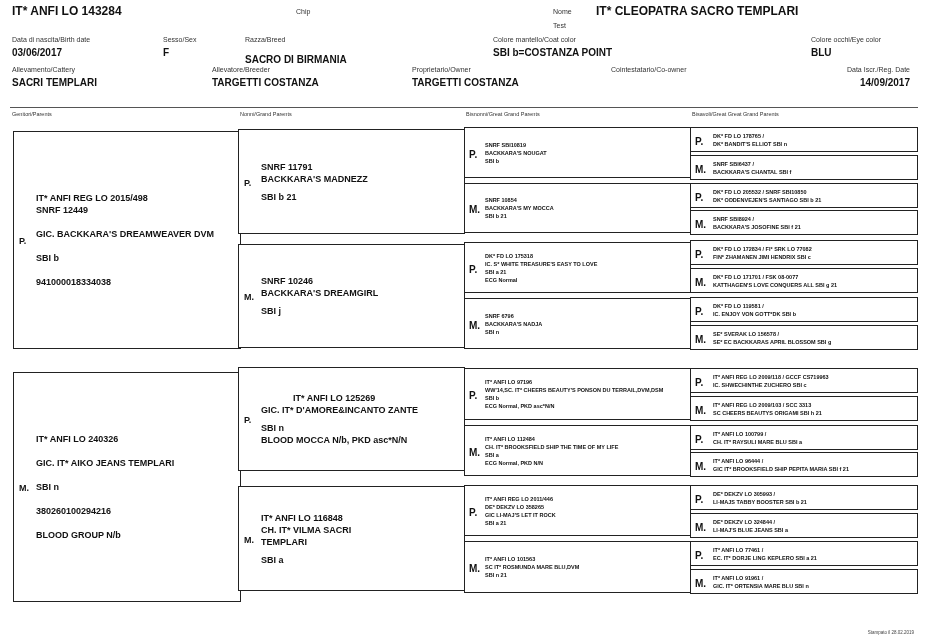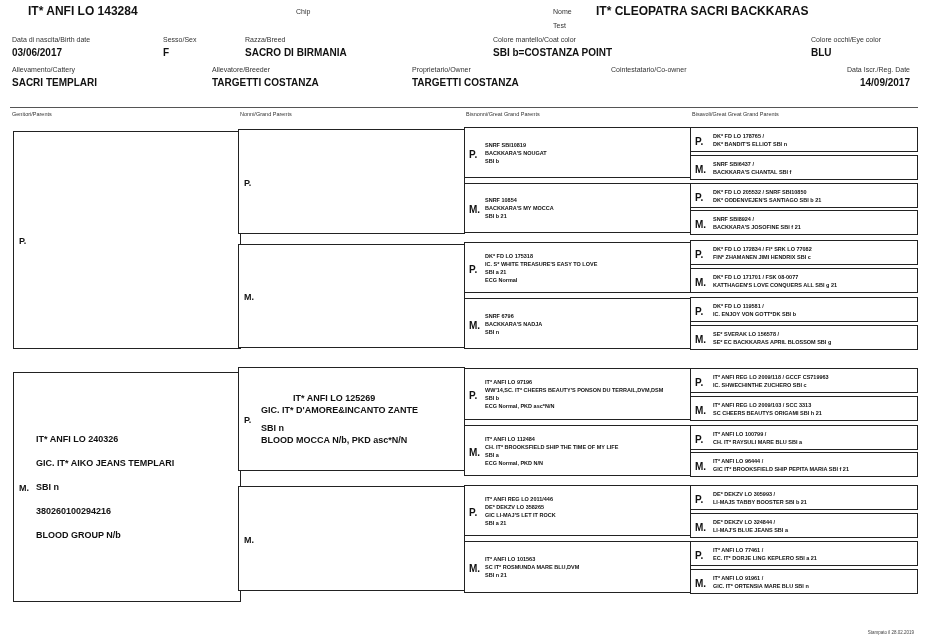--- a/index.html
+++ b/index.html
@@ -14,32 +14,32 @@
   .pm { position:absolute; font-weight:bold; }
   .t1 { font-size:9px; font-weight:bold; line-height:12px; }
   .t2 { font-size:9px; font-weight:bold; line-height:12px; }
   .t3 { font-size:5.5px; font-weight:bold; line-height:8px; }
   .t4 { font-size:5.5px; font-weight:bold; line-height:8px; }
   .colhead { position:absolute; font-size:5.5px; color:#333; }
 </style>
 </head>
 <body>
 
-<div class="abs big" style="left:28px;top:4px">IT* ANFI LO 143284</div>
+<div class="abs big" style="left:12px;top:4px">IT* ANFI LO 143284</div>
 <div class="abs lbl" style="left:296px;top:8px">Chip</div>
 <div class="abs lbl" style="left:553px;top:8px">Nome</div>
-<div class="abs big" style="left:596px;top:4px">IT* CLEOPATRA SACRI BACKKARAS</div>
+<div class="abs big" style="left:596px;top:4px">IT* CLEOPATRA SACRO TEMPLARI</div>
 <div class="abs lbl" style="left:553px;top:22px">Test</div>
 
 <div class="abs lbl" style="left:12px;top:36px">Data di nascita/Birth date</div>
 <div class="abs val" style="left:12px;top:47px">03/06/2017</div>
 <div class="abs lbl" style="left:163px;top:36px">Sesso/Sex</div>
 <div class="abs val" style="left:163px;top:47px">F</div>
 <div class="abs lbl" style="left:245px;top:36px">Razza/Breed</div>
-<div class="abs val" style="left:245px;top:47px">SACRO DI BIRMANIA</div>
+<div class="abs val" style="left:245px;top:54px">SACRO DI BIRMANIA</div>
 <div class="abs lbl" style="left:493px;top:36px">Colore mantello/Coat color</div>
 <div class="abs val" style="left:493px;top:47px">SBI b=COSTANZA POINT</div>
 <div class="abs lbl" style="left:811px;top:36px">Colore occhi/Eye color</div>
 <div class="abs val" style="left:811px;top:47px">BLU</div>
 
 <div class="abs lbl" style="left:12px;top:66px">Allevamento/Cattery</div>
 <div class="abs val" style="left:12px;top:77px">SACRI TEMPLARI</div>
 <div class="abs lbl" style="left:212px;top:66px">Allevatore/Breeder</div>
 <div class="abs val" style="left:212px;top:77px">TARGETTI COSTANZA</div>
 <div class="abs lbl" style="left:412px;top:66px">Proprietario/Owner</div>
@@ -51,53 +51,82 @@
 <div class="hr" style="top:107px"></div>
 
 <div class="colhead" style="left:12px;top:111px">Genitori/Parents</div>
 <div class="colhead" style="left:240px;top:111px">Nonni/Grand Parents</div>
 <div class="colhead" style="left:466px;top:111px">Bisnonni/Great Grand Parents</div>
 <div class="colhead" style="left:692px;top:111px">Bisavoli/Great Great Grand Parents</div>
 
 <div id="tree">
     <div class="box" style="left: 13px; top: 131px; width: 228px; height: 218px;">
       <div class="pm" style="left: 5px; top: 50%; transform: translateY(-40%); font-size: 9px;">P.</div>
+      <div style="position: absolute; left: 22px; top: 50%; transform: translateY(-50%);">
+        <div class="t1" style="white-space: nowrap;">IT* ANFI REG LO 2015/498</div>
+        <div class="t1" style="white-space: nowrap;">SNRF 12449</div>
+        <div class="t1" style="height: 12px; white-space: nowrap;"></div>
+        <div class="t1" style="white-space: nowrap;">GIC. BACKKARA'S DREAMWEAVER DVM</div>
+        <div class="t1" style="height: 12px; white-space: nowrap;"></div>
+        <div class="t1" style="white-space: nowrap;">SBI b</div>
+        <div class="t1" style="height: 12px; white-space: nowrap;"></div>
+        <div class="t1" style="white-space: nowrap;">941000018334038</div>
+      </div>
     </div>
     <div class="box" style="left: 13px; top: 372px; width: 228px; height: 230px;">
       <div class="pm" style="left: 5px; top: 50%; transform: translateY(-40%); font-size: 9px;">M.</div>
       <div style="position: absolute; left: 22px; top: 50%; transform: translateY(-50%);">
         <div class="t1" style="white-space: nowrap;">IT* ANFI LO 240326</div>
         <div class="t1" style="height: 12px; white-space: nowrap;"></div>
         <div class="t1" style="white-space: nowrap;">GIC. IT* AIKO JEANS TEMPLARI</div>
         <div class="t1" style="height: 12px; white-space: nowrap;"></div>
         <div class="t1" style="white-space: nowrap;">SBI n</div>
         <div class="t1" style="height: 12px; white-space: nowrap;"></div>
         <div class="t1" style="white-space: nowrap;">380260100294216</div>
         <div class="t1" style="height: 12px; white-space: nowrap;"></div>
         <div class="t1" style="white-space: nowrap;">BLOOD GROUP N/b</div>
       </div>
     </div>
     <div class="box" style="left: 238px; top: 129px; width: 227px; height: 105px;">
       <div class="pm" style="left: 5px; top: 50%; transform: translateY(-40%); font-size: 9px;">P.</div>
+      <div style="position: absolute; left: 22px; top: 50%; transform: translateY(-50%);">
+        <div class="t2" style="white-space: nowrap;">SNRF 11791</div>
+        <div class="t2" style="white-space: nowrap;">BACKKARA'S MADNEZZ</div>
+        <div class="t2" style="height: 6px; white-space: nowrap;"></div>
+        <div class="t2" style="white-space: nowrap;">SBI b 21</div>
+      </div>
     </div>
     <div class="box" style="left: 238px; top: 244px; width: 227px; height: 104px;">
       <div class="pm" style="left: 5px; top: 50%; transform: translateY(-40%); font-size: 9px;">M.</div>
+      <div style="position: absolute; left: 22px; top: 50%; transform: translateY(-50%);">
+        <div class="t2" style="white-space: nowrap;">SNRF 10246</div>
+        <div class="t2" style="white-space: nowrap;">BACKKARA'S DREAMGIRL</div>
+        <div class="t2" style="height: 6px; white-space: nowrap;"></div>
+        <div class="t2" style="white-space: nowrap;">SBI j</div>
+      </div>
     </div>
     <div class="box" style="left: 238px; top: 367px; width: 227px; height: 104px;">
       <div class="pm" style="left: 5px; top: 50%; transform: translateY(-40%); font-size: 9px;">P.</div>
       <div style="position: absolute; left: 22px; top: 50%; transform: translateY(-50%);">
         <div class="t2" style="white-space: nowrap; padding-left: 32px;">IT* ANFI LO 125269</div>
         <div class="t2" style="white-space: nowrap;">GIC. IT* D'AMORE&amp;INCANTO ZANTE</div>
         <div class="t2" style="height: 6px; white-space: nowrap;"></div>
         <div class="t2" style="white-space: nowrap;">SBI n</div>
         <div class="t2" style="white-space: nowrap;">BLOOD MOCCA N/b,  PKD asc*N/N</div>
       </div>
     </div>
     <div class="box" style="left: 238px; top: 486px; width: 227px; height: 105px;">
       <div class="pm" style="left: 5px; top: 50%; transform: translateY(-40%); font-size: 9px;">M.</div>
+      <div style="position: absolute; left: 22px; top: 50%; transform: translateY(-50%);">
+        <div class="t2" style="white-space: nowrap;">IT* ANFI LO 116848</div>
+        <div class="t2" style="white-space: nowrap;">CH. IT* VILMA SACRI</div>
+        <div class="t2" style="white-space: nowrap;">TEMPLARI</div>
+        <div class="t2" style="height: 6px; white-space: nowrap;"></div>
+        <div class="t2" style="white-space: nowrap;">SBI a</div>
+      </div>
     </div>
     <div class="box" style="left: 464px; top: 127px; width: 227px; height: 51px;">
       <div class="pm" style="left: 4px; top: 50%; transform: translateY(-40%); font-size: 10px;">P.</div>
       <div style="position: absolute; left: 20px; top: 50%; transform: translateY(-50%);">
         <div class="t3" style="white-space: nowrap;">SNRF SBI10819</div>
         <div class="t3" style="white-space: nowrap;">BACKKARA'S NOUGAT</div>
         <div class="t3" style="white-space: nowrap;">SBI b</div>
       </div>
     </div>
     <div class="box" style="left: 464px; top: 183px; width: 227px; height: 50px;">

